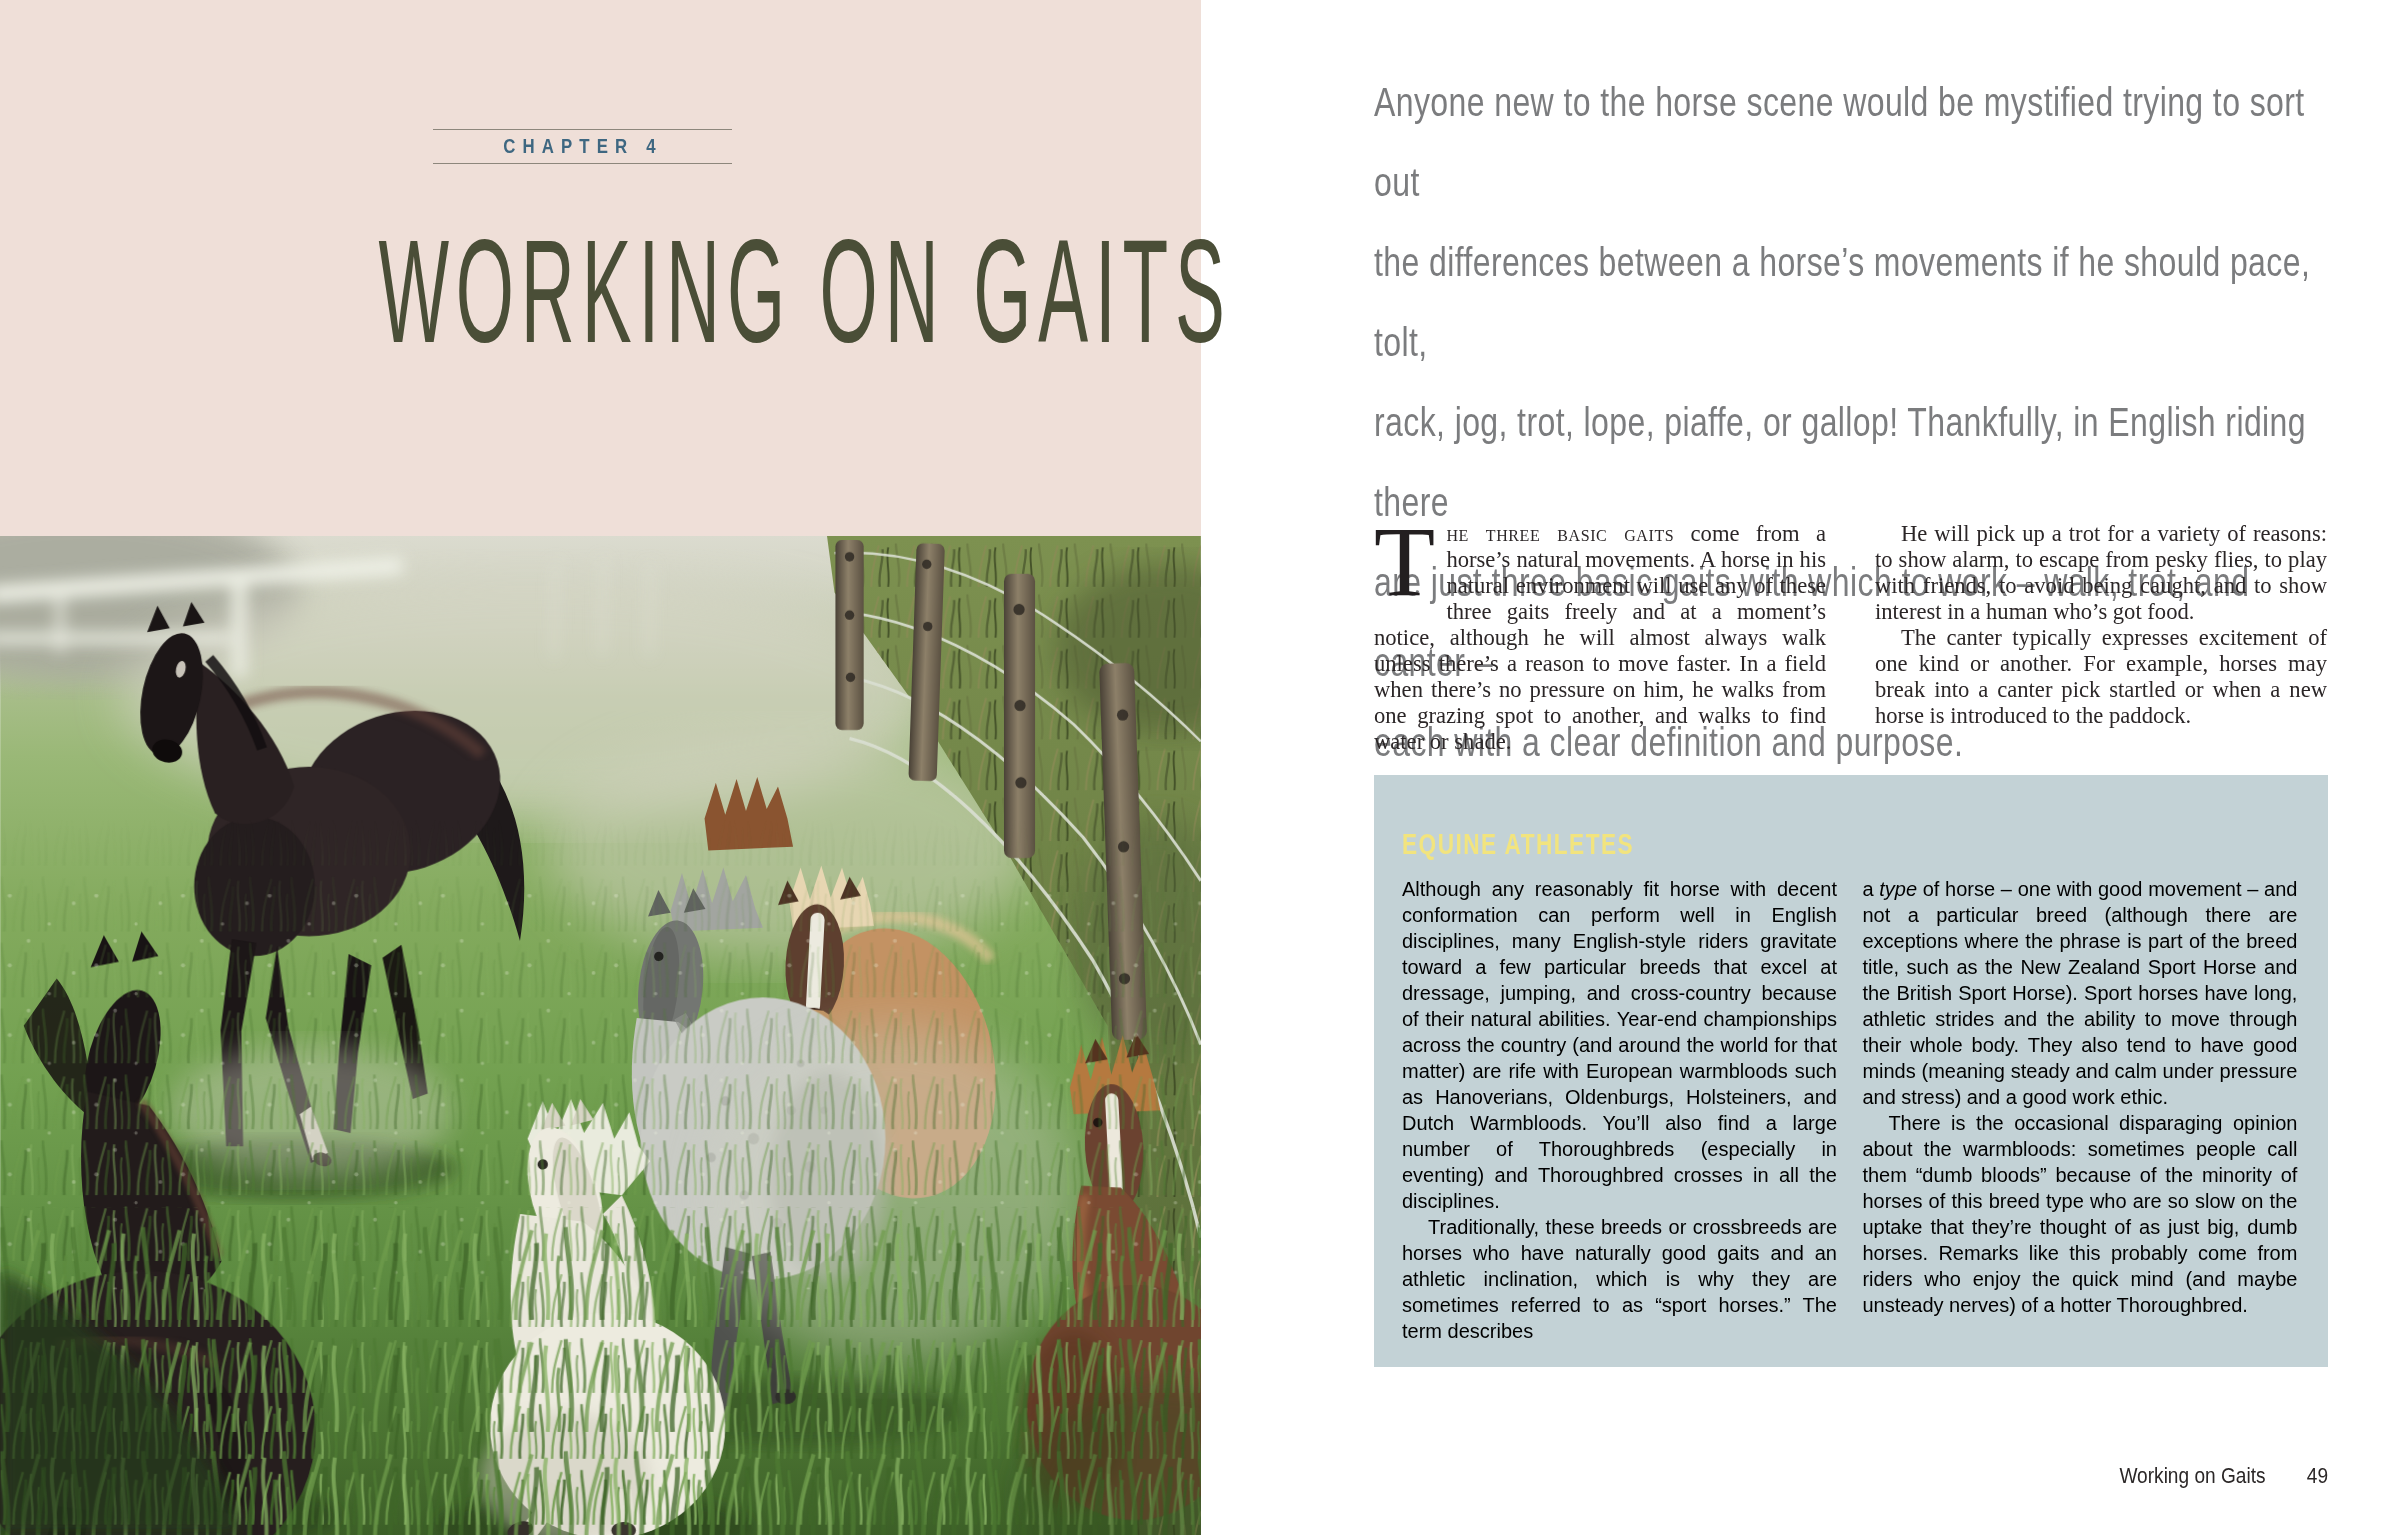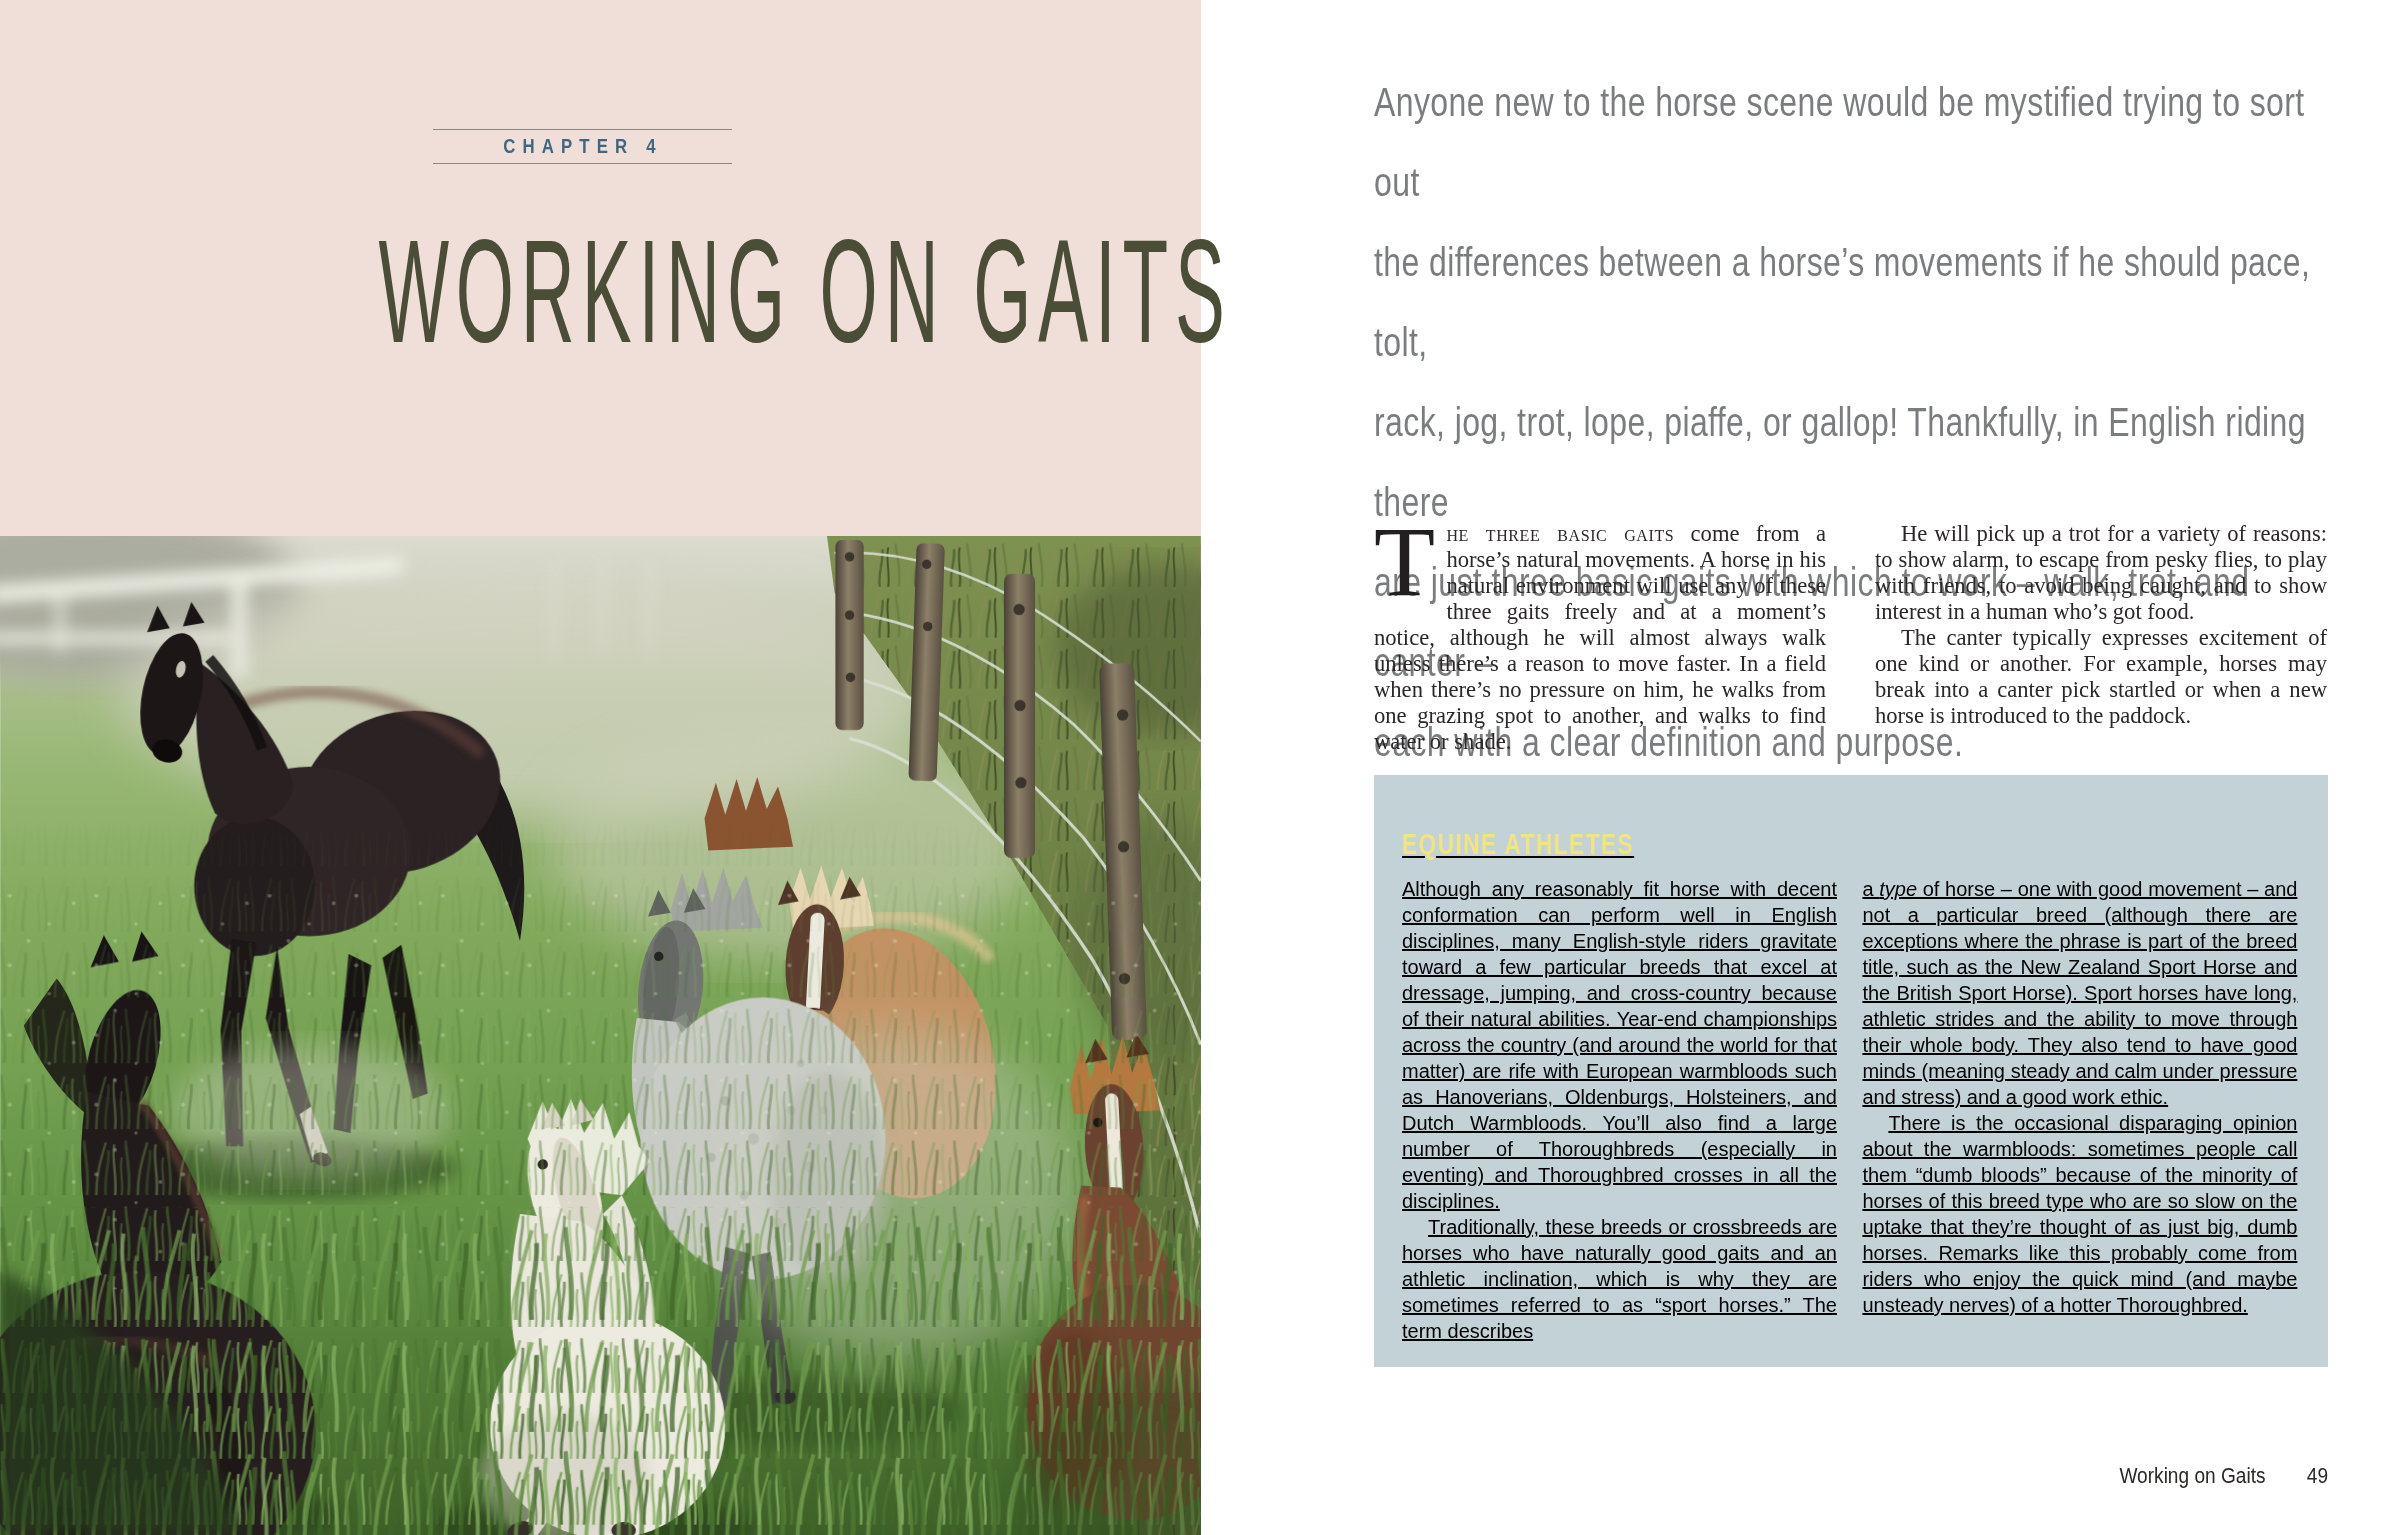--- a/index.html
+++ b/index.html
@@ -26,21 +26,21 @@
   .body-cols{position:absolute;left:141px;top:521px;width:954px;display:flex;gap:49px;
              font-family:"Liberation Serif",serif;font-size:22.6px;line-height:26px;
              color:#2b2627;text-align:justify;}
   .bcol{width:452px;}
   .bcol p{margin:0;}
   .dropcap{float:left;font-size:100px;line-height:77px;padding:1.9px 11.3px 0 0;color:#231f20;}
   .sc{font-variant:small-caps;letter-spacing:0.6px;}
   .ind{text-indent:26px;}
   
   .box{position:absolute;left:141px;top:775px;width:954px;height:592px;background:#c3d2d6;
-       box-sizing:border-box;padding:53px 30px 0 28px;text-decoration:underline;}
+       box-sizing:border-box;padding:53px 30px 0 28px;}
   .box h2{margin:0 0 15px 0;font-size:29px;font-weight:700;letter-spacing:1.9px;color:#f2e47e;
           transform:scaleX(.78);transform-origin:left center;white-space:nowrap;}
   .box-cols{display:flex;gap:25.4px;font-size:20px;line-height:26px;color:#000000;text-align:justify;}
   .xcol{width:435px;}
   .xcol p{margin:0;}
   .runfoot{position:absolute;right:106px;top:1463px;display:flex;gap:47px;
            font-size:21.7px;color:#2b2727;transform:scaleX(.88);transform-origin:right top;}
 </style>
 </head>
 <body>

